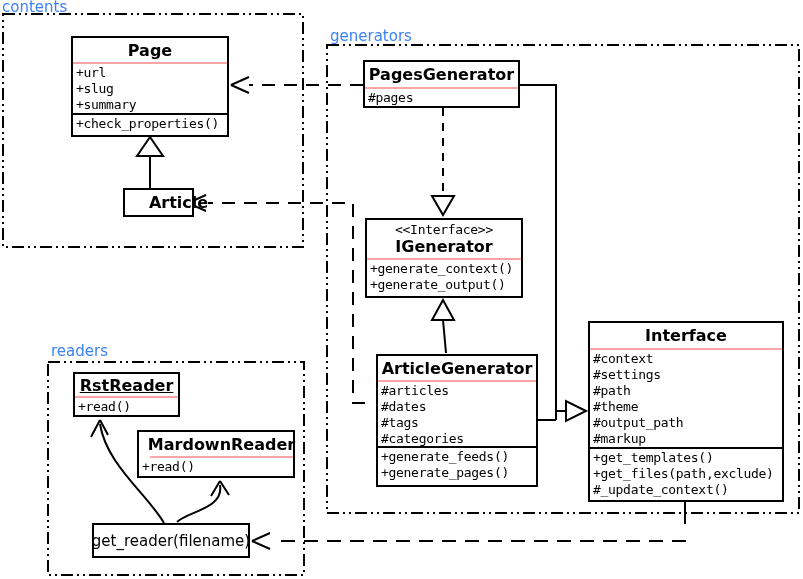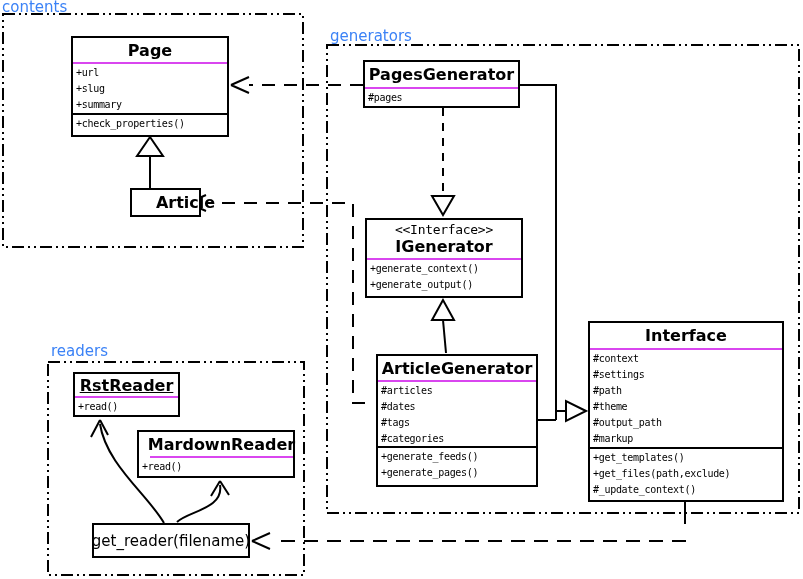--- a/index.html
+++ b/index.html
@@ -2,26 +2,26 @@
 <html><head>
 <meta charset="utf-8">
 <style>
   html,body{margin:0;padding:0;background:#fff;}
   #canvas{position:relative;width:803px;height:579px;background:#ffffff;overflow:hidden;
           font-family:"DejaVu Sans",sans-serif;color:#000;}
   #connector-layer{position:absolute;left:0;top:0;}
   .pkg-label{position:absolute;font-size:15px;line-height:15px;color:#3b82f6;background:transparent;}
   .uml-class{position:absolute;box-sizing:border-box;border:2px solid #000;background:#fff;
              display:flex;flex-direction:column;}
-  .uml-title{box-sizing:border-box;border-bottom:2px solid #d946ef;display:flex;flex-direction:column;
+  .uml-title{box-sizing:border-box;border-bottom:2px solid #fca5a5;display:flex;flex-direction:column;
              align-items:center;justify-content:center;font-weight:bold;font-size:16px;flex:none;}
   .uml-title.no-sep{border-bottom:none;}
   .uml-sec{box-sizing:border-box;border-bottom:2px solid #000;padding:1px 1px 0 3px;flex:none;overflow:hidden;}
   .uml-sec.last{border-bottom:none;}
-  .row{font-family:"DejaVu Sans Mono",monospace;font-size:10px;line-height:16px;
+  .row{font-family:"DejaVu Sans Mono",monospace;font-size:13px;line-height:16px;
        letter-spacing:-0.3px;white-space:pre;}
   .stereotype{font-family:"DejaVu Sans Mono",monospace;font-weight:normal;font-size:13px;line-height:15px;letter-spacing:-0.3px;}
   .iface-name{font-size:16px;line-height:20px;font-weight:bold;}
   .plain-box-label{font-size:15px;}
 </style>
 </head>
 <body>
 
 <div id="canvas">
 
@@ -89,21 +89,21 @@
     <div class="uml-sec" style="height:51px;">
       <div class="row">+url</div>
       <div class="row">+slug</div>
       <div class="row">+summary</div>
     </div>
     <div class="uml-sec last" style="flex:1;">
       <div class="row">+check_properties()</div>
     </div>
   </div>
 
-  <div class="uml-class" style="left:130px;top:188px;width:71px;height:29px;padding-left:40px;">
+  <div class="uml-class" style="left:123px;top:188px;width:71px;height:29px;padding-left:40px;">
     <div class="uml-title no-sep" style="flex:1;">Article</div>
   </div>
 
   <div class="uml-class" style="left:363px;top:60px;width:157px;height:48px;">
     <div class="uml-title" style="height:27px;">PagesGenerator</div>
     <div class="uml-sec last" style="flex:1;">
       <div class="row">#pages</div>
     </div>
   </div>
 

